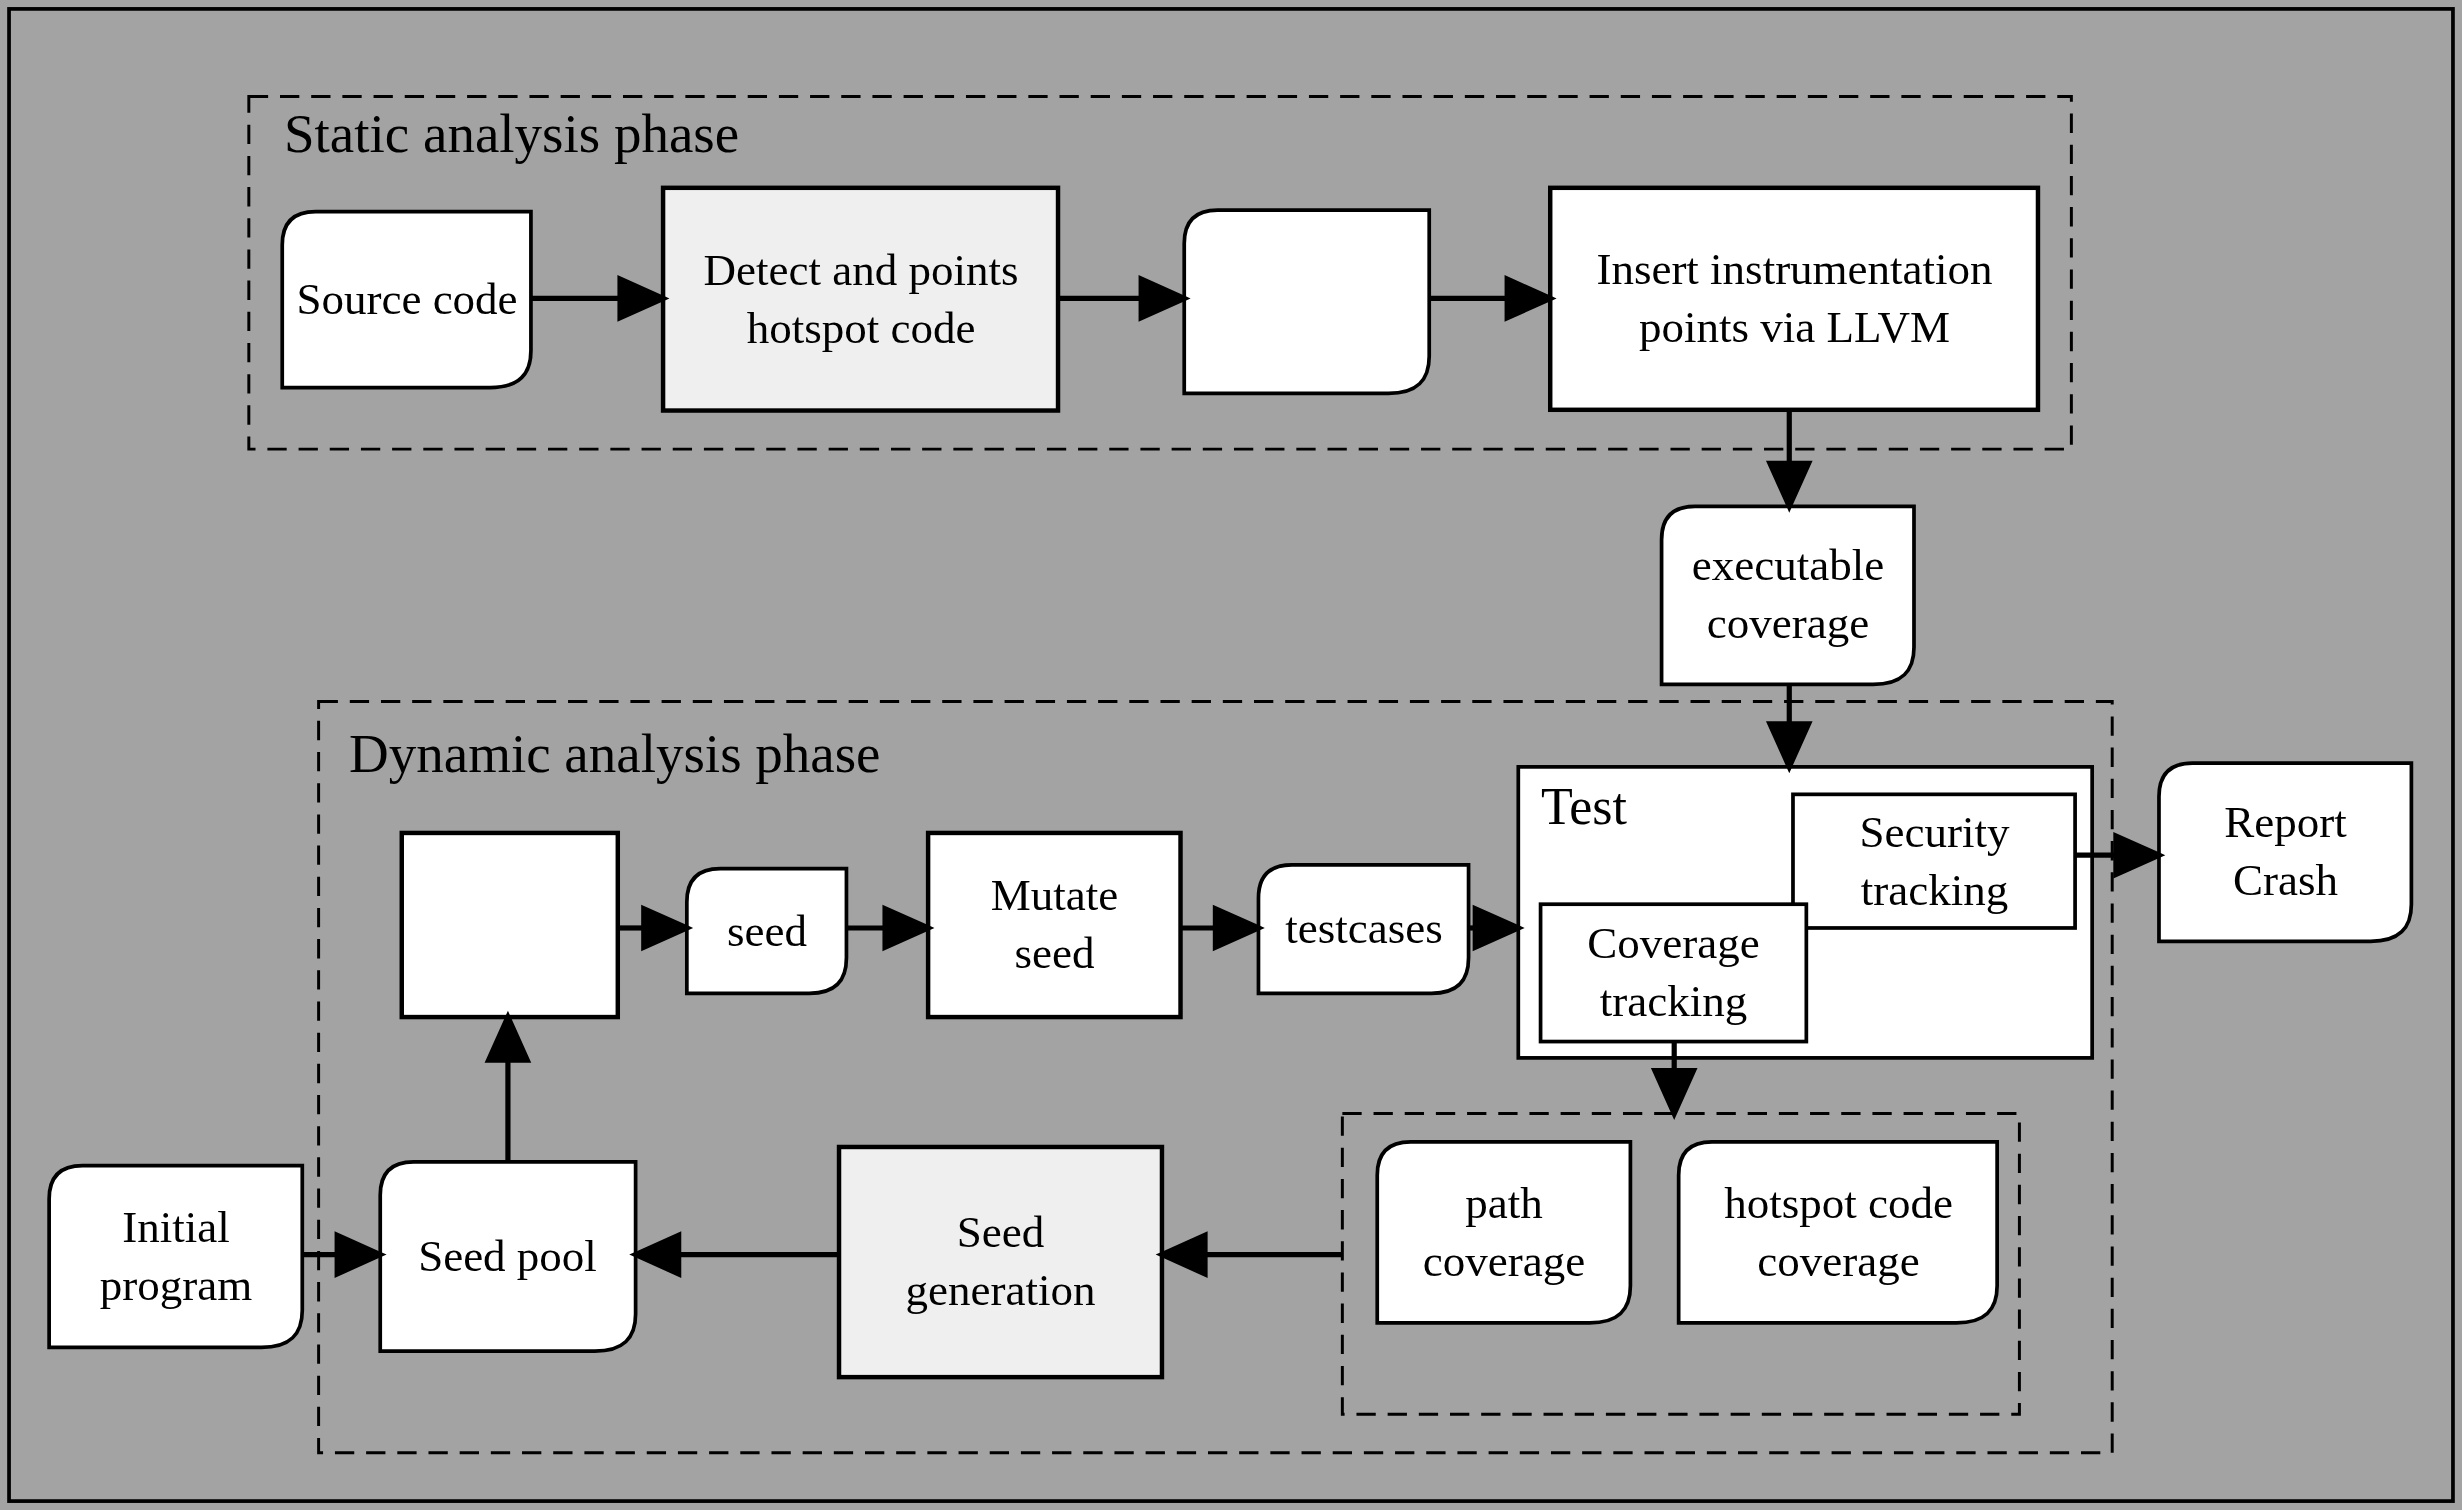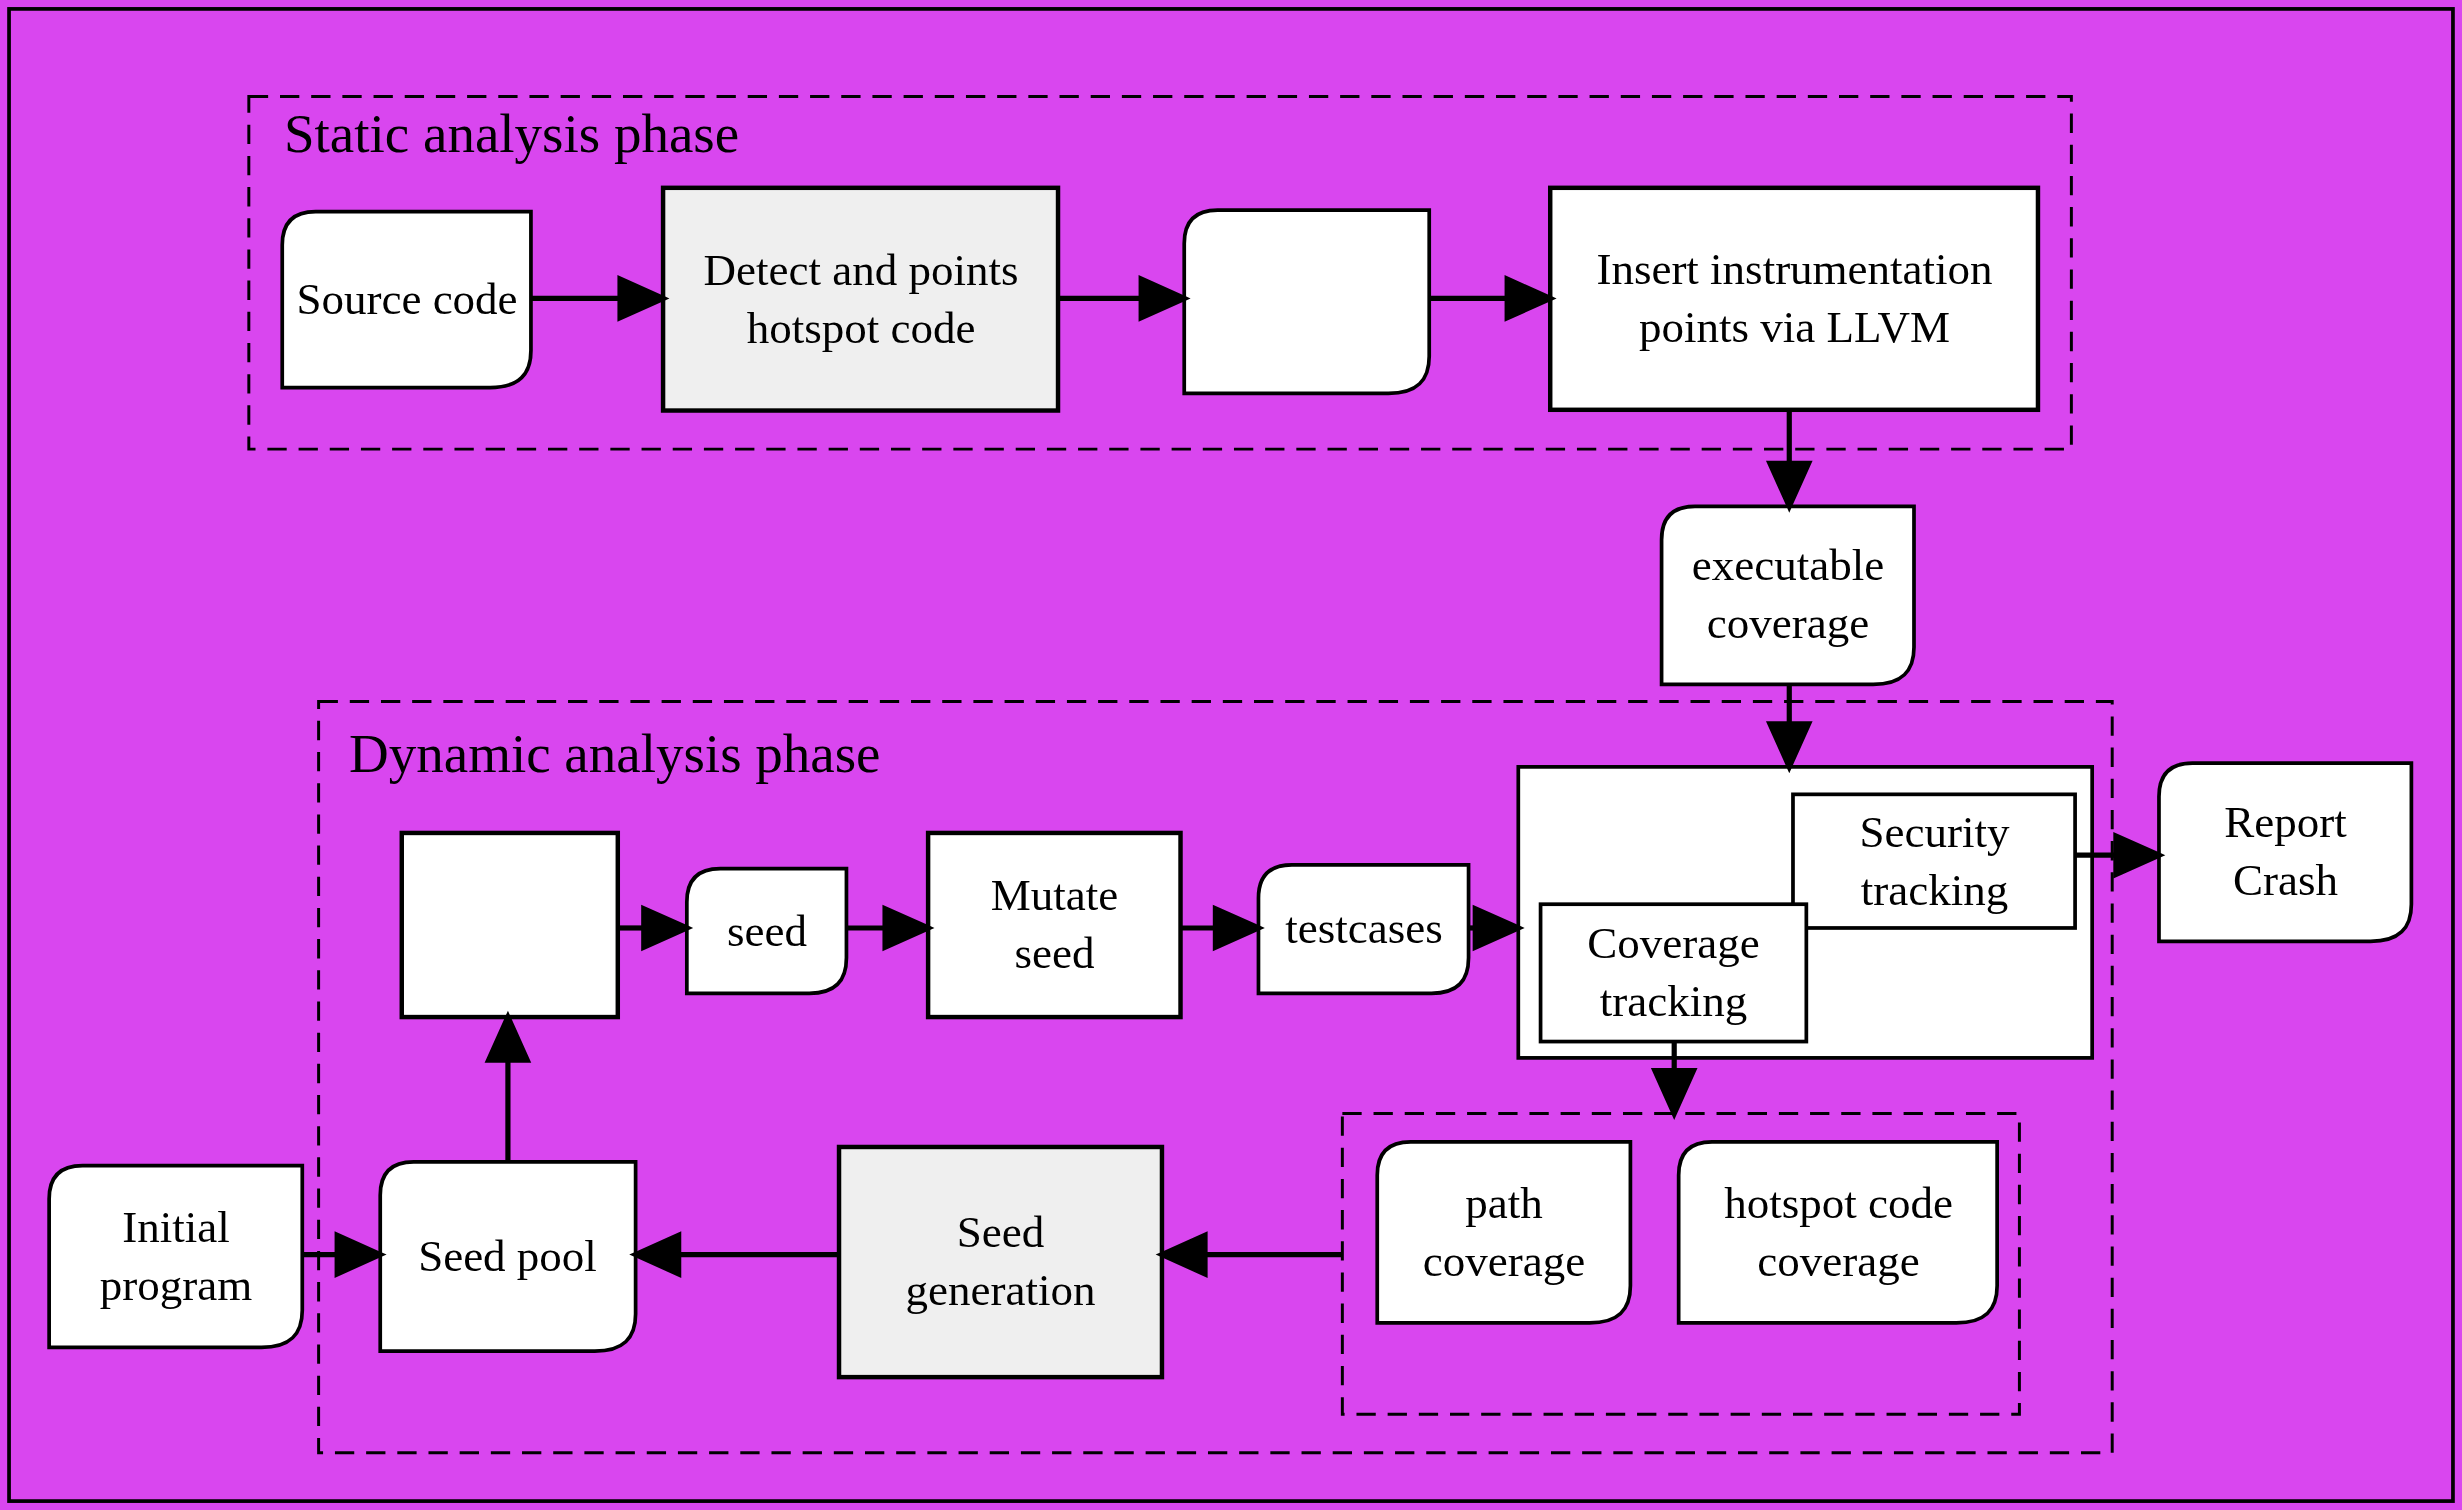--- a/index.html
+++ b/index.html
@@ -1,19 +1,19 @@
 <!DOCTYPE html>
 <html style="font-size:12px"><head>
 <meta charset="utf-8">
 <style>
   html,body{margin:0;padding:0;background:#ffffff;}
   #canvas{
     position:relative;
     width:2462px;height:1510px;
-    background:#d946ef;
+    background:#a3a3a3;
     font-family:"Liberation Serif","DejaVu Serif",serif;
     color:#000;
   }
   #shapes{position:absolute;left:0;top:0;width:2462px;height:1510px;}
   .lbl{
     position:absolute;
     display:flex;align-items:center;justify-content:center;
     text-align:center;
     font-size:45px;line-height:1.28;
     color:#000;
@@ -105,20 +105,21 @@
     <line x1="407" y1="1690" x2="457" y2="1690"></line>
     <polygon points="512,1690 454,1664 454,1716"></polygon>
 
     <line x1="684" y1="1565" x2="684" y2="1425"></line>
     <polygon points="684,1370 658,1428 710,1428"></polygon>
   </g>
 </svg>
 
   <div class="title" style="left:284px;top:104px;width:743px;height:71px;">Static analysis phase</div>
   <div class="title" style="left:349px;top:724px;width:743px;height:71px;">Dynamic analysis phase</div>
+  <div class="title" style="left:1541px;top:778px;width:297px;height:67px;font-size:52px;">Test</div>
 
   <div class="lbl" style="left:290px;top:212px;width:234px;height:176px;">Source code</div>
   <div class="lbl" style="left:671px;top:188px;width:380px;height:223px;">Detect and points hotspot code</div>
   <div class="lbl" style="left:1558px;top:188px;width:473px;height:222px;">Insert instrumentation points via LLVM</div>
   <div class="lbl" style="left:1673px;top:506px;width:230px;height:178px;">executable coverage</div>
   <div class="lbl" style="left:1801px;top:795px;width:267px;height:134px;">Security tracking</div>
   <div class="lbl" style="left:1548px;top:904px;width:251px;height:137px;">Coverage tracking</div>
   <div class="lbl" style="left:2174px;top:763px;width:223px;height:178px;">Report Crash</div>
   <div class="lbl" style="left:687px;top:869px;width:160px;height:125px;">seed</div>
   <div class="lbl" style="left:947px;top:833px;width:215px;height:184px;">Mutate seed</div>

